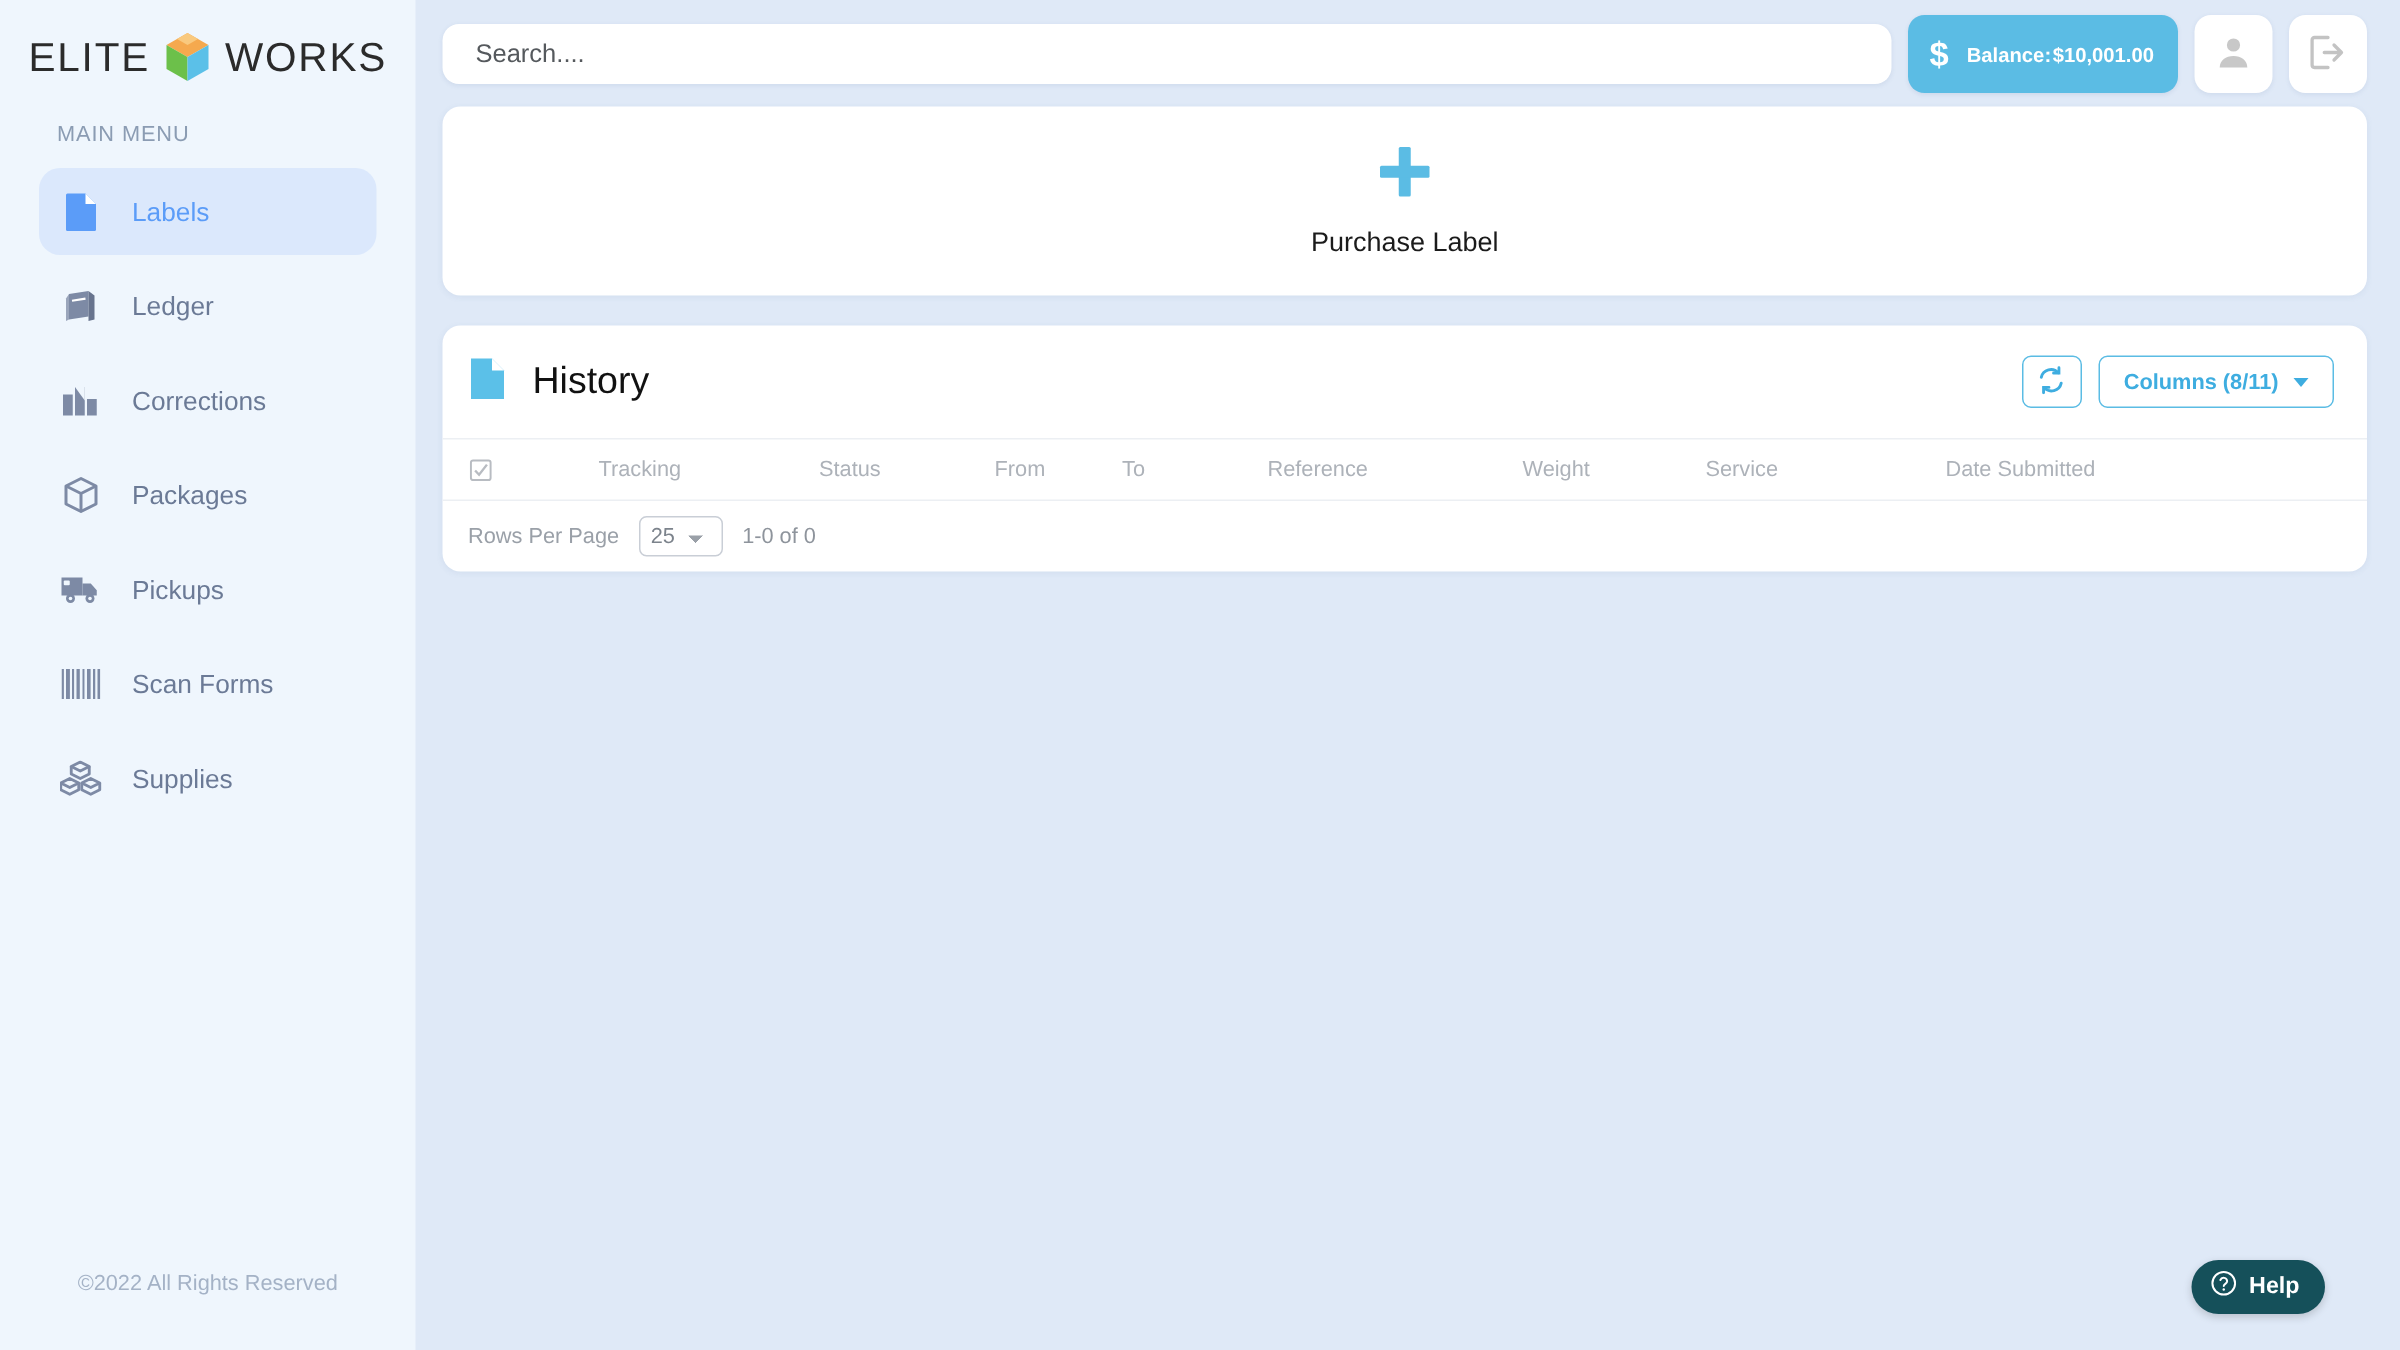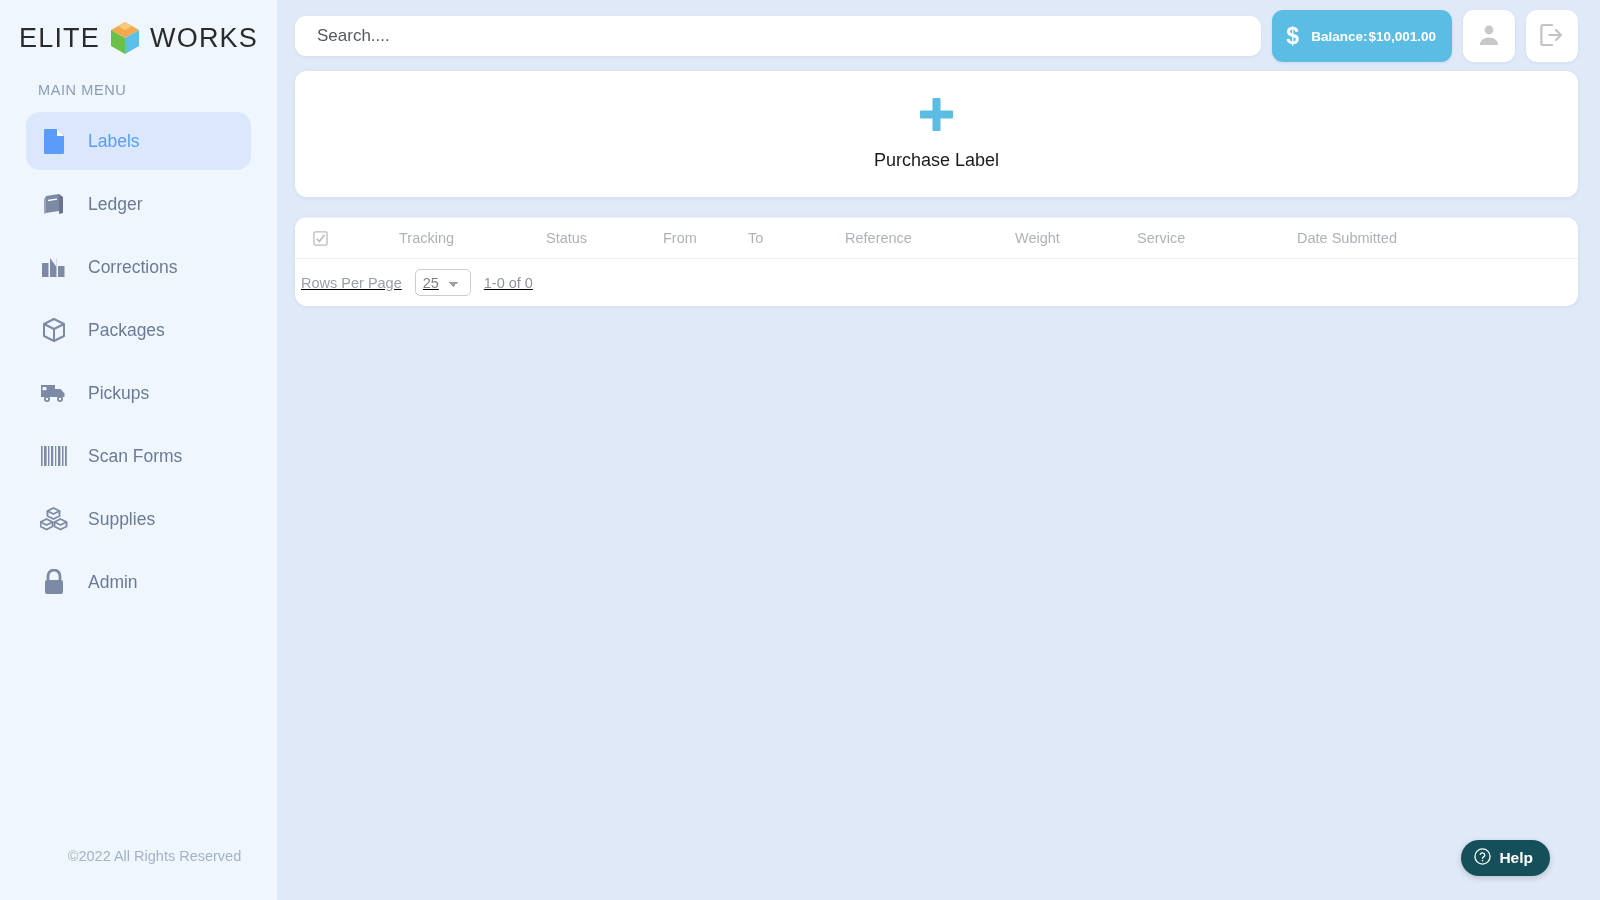--- a/index.html
+++ b/index.html
@@ -37,21 +37,21 @@
     height: 58px; margin: 5px 26px 5px 26px;
     border-radius: 14px; padding-left: 14px;
     cursor: pointer; color: #6b7a96;
   }
   .menu-item .mi-label { font-size: 17.5px; margin-left: 20px; }
   .menu-item.active { background: #dbe8fc; }
   .menu-item.active .mi-label { color: #5b9cf8; }
   .mi-icon { width: 28px; height: 28px; display:flex; align-items:center; justify-content:center; }
   .mi-icon svg { display:block; }
   .footer-copy {
-    position: absolute; bottom: 36px; left: 16px; width: 100%;
+    position: absolute; bottom: 36px; left: 0; width: 100%;
     text-align: center; color: #a4b2c6; font-size: 14.5px;
   }
 
   
   #main { flex: 1; position: relative; padding: 9px 22px 0 18px; }
 
   .topbar { display: flex; align-items: center; gap: 11px; height: 54px; }
   .search-box {
     flex: 1; height: 40px; background: #fff; border: 0;
     border-radius: 11px; padding: 0 22px; font-size: 17px;
@@ -115,21 +115,21 @@
   .th-tracking { flex: 0 0 147px; }
   .th-status   { flex: 0 0 117px; }
   .th-from     { flex: 0 0 85px; }
   .th-to       { flex: 0 0 97px; }
   .th-reference{ flex: 0 0 170px; }
   .th-weight   { flex: 0 0 122px; }
   .th-service  { flex: 0 0 160px; }
   .th-date     { flex: 1 1 auto; }
 
   .table-foot {
-    height: 47px; display: flex; align-items: center; padding-left: 6px; gap: 13px; text-decoration: underline;
+    height: 47px; display: flex; align-items: center; padding-left: 17px; gap: 13px;
   }
   .rpp-label { color: #9aa0a8; font-size: 14.5px; }
   .rpp-select {
     width: 56px; height: 27px; border: 1px solid #c9ced6; border-radius: 5px;
     background: #fff; color: #7c838c; font-size: 14.5px; padding-left: 7px;
     font-family: "Liberation Sans", sans-serif; cursor: pointer;
     -webkit-appearance: none; appearance: none;
     background-image: linear-gradient(45deg, transparent 50%, #9aa0a8 50%),
                       linear-gradient(135deg, #9aa0a8 50%, transparent 50%);
     background-position: calc(100% - 17px) 12px, calc(100% - 12px) 12px;
@@ -252,29 +252,20 @@
               <path d="M7.5 4v5l6 3 6-3V4"></path>
               <path d="M6.5 12l6 3-6 3-6-3z"></path>
               <path d="M.5 15v4.5l6 3 6-3V15"></path>
               <path d="M20.5 12l6 3-6 3-6-3z"></path>
               <path d="M14.5 15v4.5l6 3 6-3V15"></path>
             </svg>
         </span>
         <span class="mi-label">Supplies</span>
       </div>
 
-      <div class="menu-item">
-        <span class="mi-icon">
-          <svg width="22" height="26" viewBox="0 0 22 26" fill="#7d8aa5">
-              <path d="M5 11V7a6 6 0 0 1 12 0v4" fill="none" stroke="#7d8aa5" stroke-width="2.8"></path>
-              <rect x="2" y="11" width="18" height="14" rx="2"></rect>
-            </svg>
-        </span>
-        <span class="mi-label">Admin</span>
-      </div>
 
     </nav>
 
     <div class="footer-copy">©2022 All Rights Reserved</div>
   </aside>
 
   <section id="main">
 
     <div class="topbar">
       <input class="search-box" type="text" placeholder="Search...." style="">
@@ -311,20 +302,45 @@
         <svg width="35" height="35" viewBox="0 0 35 35" fill="#5bbce4">
             <rect x="13.5" y="1" width="8" height="33" rx="1"></rect>
             <rect x="1" y="13.5" width="33" height="8" rx="1"></rect>
           </svg>
       </span>
       <span class="purchase-label">Purchase Label</span>
     </div>
 
     <div class="history-card">
 
+      <div class="history-head">
+        <span>
+          <svg width="24" height="29" viewBox="0 0 24 29">
+              <path d="M1 1h14l8 8v19H1z" fill="#5bc0e8"></path>
+              <path d="M15 1l8 8h-8z" fill="#fff"></path>
+            </svg>
+        </span>
+        <span class="history-title">History</span>
+
+        <div class="head-actions">
+          <button class="refresh-btn">
+            <span>
+              <svg width="19" height="19" viewBox="0 0 20 20" fill="none" stroke="#3eade0" stroke-width="2" stroke-linecap="round">
+                  <path d="M3 8a7 7 0 0 1 12-3.2"></path>
+                  <path d="M17 12a7 7 0 0 1-12 3.2"></path>
+                  <path d="M15.4 1.2v3.8h-3.8M4.6 18.8V15h3.8"></path>
+                </svg>
+            </span>
+          </button>
+          <button class="columns-btn">
+            <span>Columns (8/11)</span>
+            <span class="caret"></span>
+          </button>
+        </div>
+      </div>
 
       <div class="table-head">
         <span class="th th-check">
           <svg width="15" height="15" viewBox="0 0 16 16" fill="none" stroke="#b8bcc2" stroke-width="1.4">
               <rect x="1" y="1" width="14" height="14" rx="1.5"></rect>
               <path d="M4 8.2l2.8 3L12.4 4" stroke-width="1.7"></path>
             </svg>
         </span>
         <span class="th th-tracking">Tracking</span>
         <span class="th th-status">Status</span>

